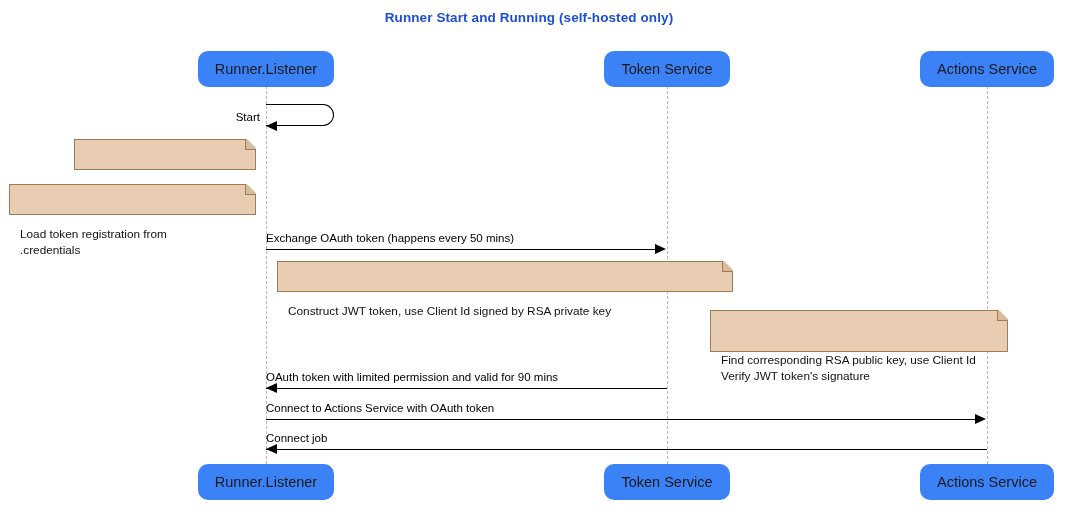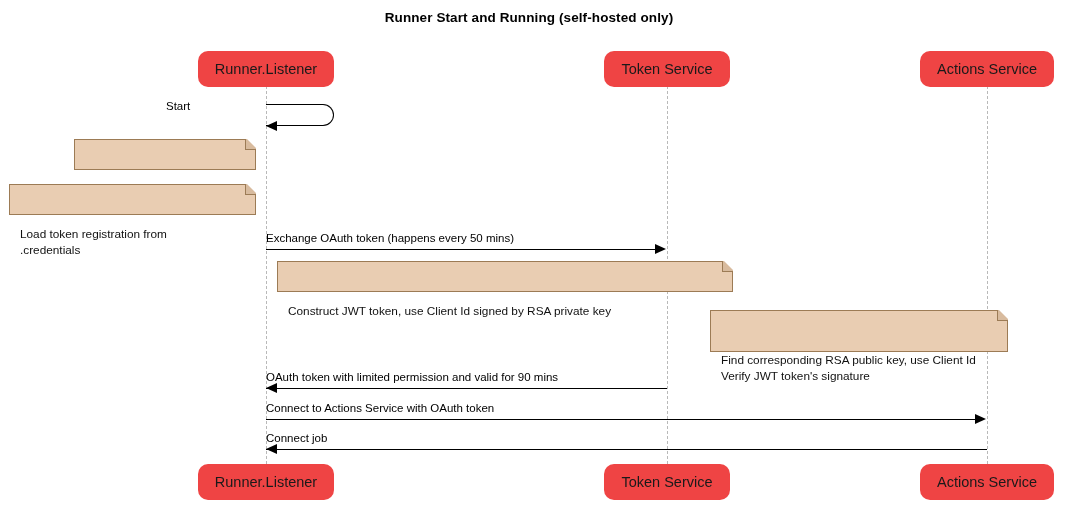--- a/index.html
+++ b/index.html
@@ -12,37 +12,37 @@
     position:relative;
   }
   #canvas{position:absolute;left:0;top:0;width:1070px;height:525px;}
 
   .diagram-title{
     position:absolute;
     left:0;top:10px;width:1058px;
     text-align:center;
     font-size:13.5px;
     font-weight:bold;
-    color:#000000;
+    color:#1d4ed8;
     letter-spacing:0.1px;
   }
 
   
   .lifeline{
     position:absolute;
     width:0;
     border-left:1px dashed #b9b9b9;
   }
 
   
   .participant{
     position:absolute;
     height:36px;
     border-radius:10px;
-    background:#ef4444;
+    background:#3b82f6;
     display:flex;
     align-items:center;
     justify-content:center;
     font-size:14.5px;
     color:#1a1a1a;
     box-sizing:border-box;
   }
 
   
   .msg-line{
@@ -137,21 +137,21 @@
   </div>
   <div class="participant" style="left:604px;top:464px;width:126px;">
     <span>Token Service</span>
   </div>
   <div class="participant" style="left:920px;top:464px;width:134px;">
     <span>Actions Service</span>
   </div>
 
   <div class="self-loop" style="left:266px;top:104px;width:68px;height:22px;"></div>
   <div class="arrow-head arrow-left" style="left:266px;top:121px;"></div>
-  <div class="msg-label" style="left:166px;top:100px;width:94px;text-align:left;">Start</div>
+  <div class="msg-label" style="left:166px;top:111px;width:94px;text-align:right;">Start</div>
 
   <div class="msg-line" style="left:266px;top:249px;width:390px;"></div>
   <div class="arrow-head arrow-right" style="left:655px;top:244px;"></div>
   <div class="msg-label" style="left:266px;top:232px;width:401px;">Exchange OAuth token (happens every 50 mins)</div>
 
   <div class="msg-line" style="left:266px;top:388px;width:401px;"></div>
   <div class="arrow-head arrow-left" style="left:266px;top:383px;"></div>
   <div class="msg-label" style="left:266px;top:371px;width:401px;">OAuth token with limited permission and valid for 90 mins</div>
 
   <div class="msg-line" style="left:266px;top:419px;width:710px;"></div>

